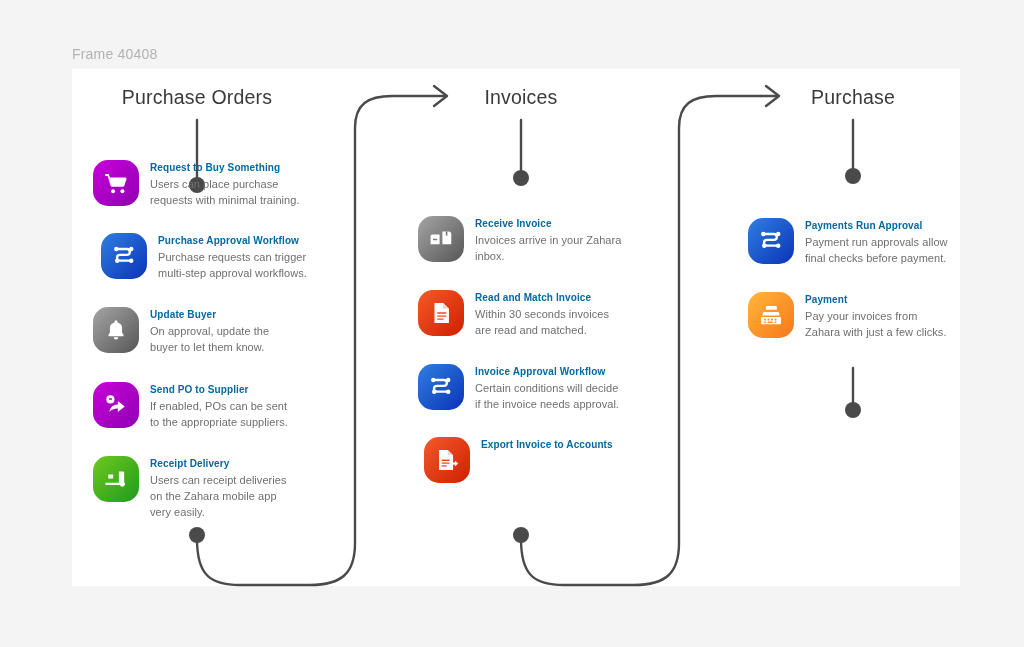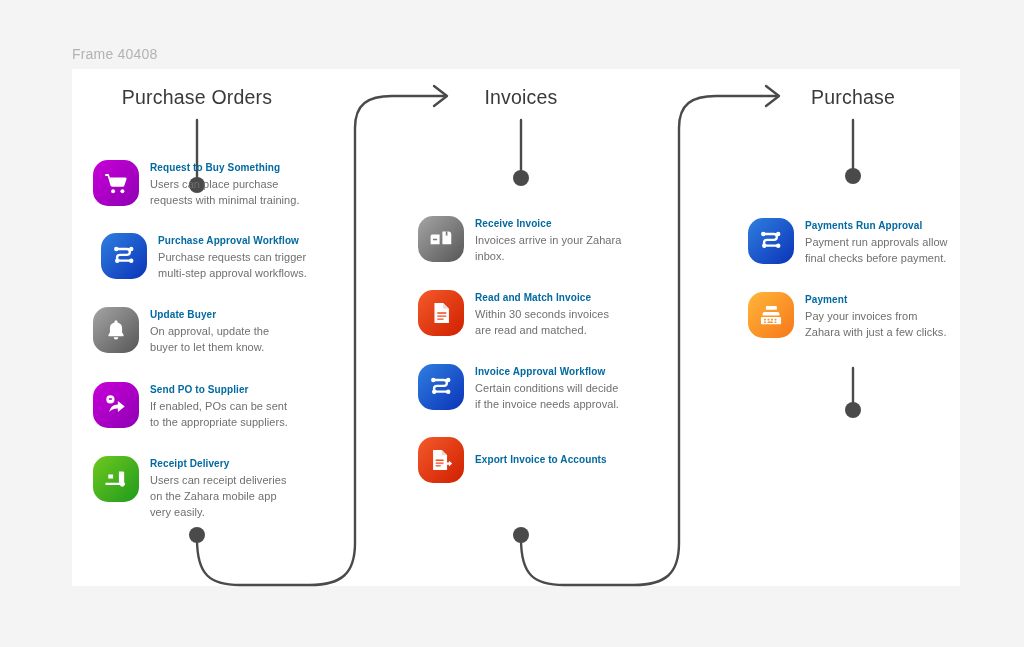--- a/index.html
+++ b/index.html
@@ -249,21 +249,21 @@
           <circle cx="6.2" cy="16" r="1.9" fill="#fff" stroke="none"></circle>
           <circle cx="18.2" cy="16" r="1.9" fill="#fff" stroke="none"></circle>
         </svg>
     </div>
     <div class="item-text">
       <div class="item-title">Invoice Approval Workflow</div>
       <div class="item-desc" style="max-width:150px;">Certain conditions will decide if the invoice needs approval.</div>
     </div>
   </div>
 
-  <div class="item" style="top:221px; left:0px;align-items:center;">
+  <div class="item" style="top:221px; left:6px;">
     <div class="item-icon" style="background:linear-gradient(135deg,#f45a2a,#cf1f00);">
       <svg width="28" height="28" viewBox="0 0 24 24" fill="#fff">
           <path d="M5.2 3.4h7.4l4.6 4.6v12.6H5.2z"></path>
           <path d="M12.6 3.4l4.6 4.6h-4.6z" fill="#e8d9d3"></path>
           <g stroke="#f04a22" stroke-width="1.1" stroke-linecap="round">
             <path d="M7.8 12.2h6"></path>
             <path d="M7.8 14.6h6"></path>
             <path d="M7.8 17h3.6"></path>
           </g>
           <path d="M14.6 14.2h4.2v-1.6l2.8 2.5-2.8 2.5v-1.6h-4.2z"></path>

